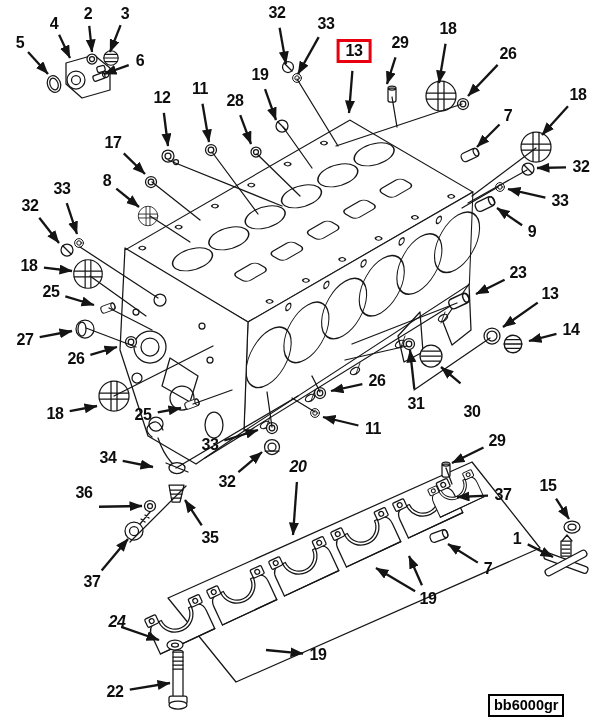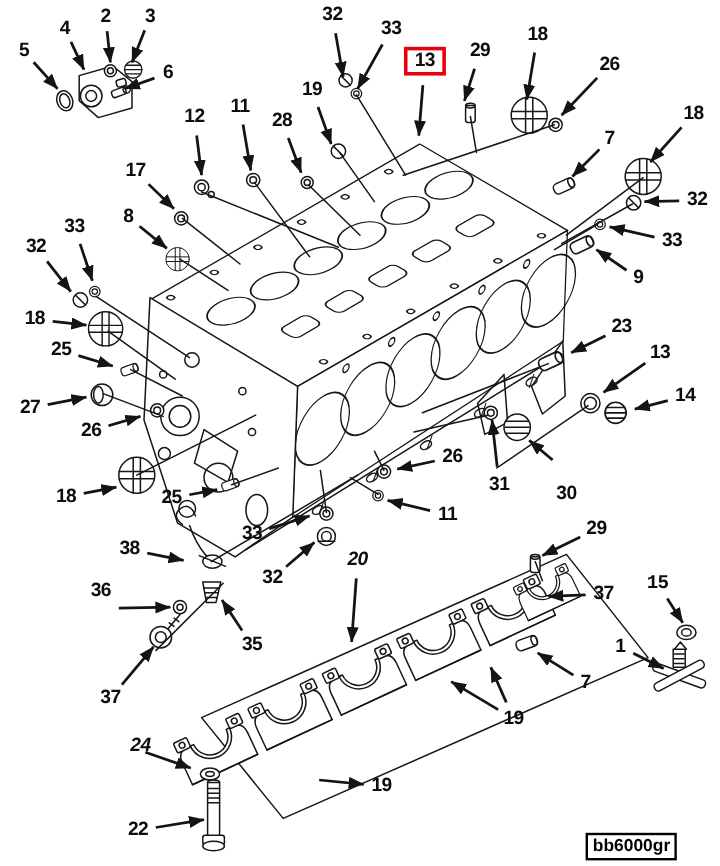--- a/index.html
+++ b/index.html
@@ -407,29 +407,29 @@
       <div class="callout" style="left: 518px; top: 273px;">23</div>
       <div class="callout" style="left: 550px; top: 294px;">13</div>
       <div class="callout" style="left: 571px; top: 330px;">14</div>
       <div class="callout" style="left: 472px; top: 412px;">30</div>
       <div class="callout" style="left: 416px; top: 404px;">31</div>
       <div class="callout" style="left: 377px; top: 381px;">26</div>
       <div class="callout" style="left: 373px; top: 429px;">11</div>
       <div class="callout" style="left: 210px; top: 445px;">33</div>
       <div class="callout" style="left: 227px; top: 482px;">32</div>
       <div class="callout" style="left: 298px; top: 467px; font-style: italic;">20</div>
-      <div class="callout" style="left: 108px; top: 458px;">38</div>
+      <div class="callout" style="left: 108px; top: 458px;">34</div>
       <div class="callout" style="left: 84px; top: 493px;">36</div>
       <div class="callout" style="left: 92px; top: 582px;">37</div>
       <div class="callout" style="left: 210px; top: 538px;">35</div>
       <div class="callout" style="left: 117px; top: 622px; font-style: italic;">24</div>
       <div class="callout" style="left: 115px; top: 692px;">22</div>
       <div class="callout" style="left: 318px; top: 655px;">19</div>
       <div class="callout" style="left: 428px; top: 599px;">19</div>
       <div class="callout" style="left: 497px; top: 441px;">29</div>
       <div class="callout" style="left: 503px; top: 495px;">37</div>
       <div class="callout" style="left: 488px; top: 569px;">7</div>
-      <div class="callout" style="left: 548px; top: 486px; font-family: Liberation Mono, monospace;">15</div>
+      <div class="callout" style="left: 548px; top: 486px;">15</div>
       <div class="callout" style="left: 517px; top: 539px;">1</div>
     </div>
 
   <div id="code-box">bb6000gr</div>
 </div>
 
 </body></html>

